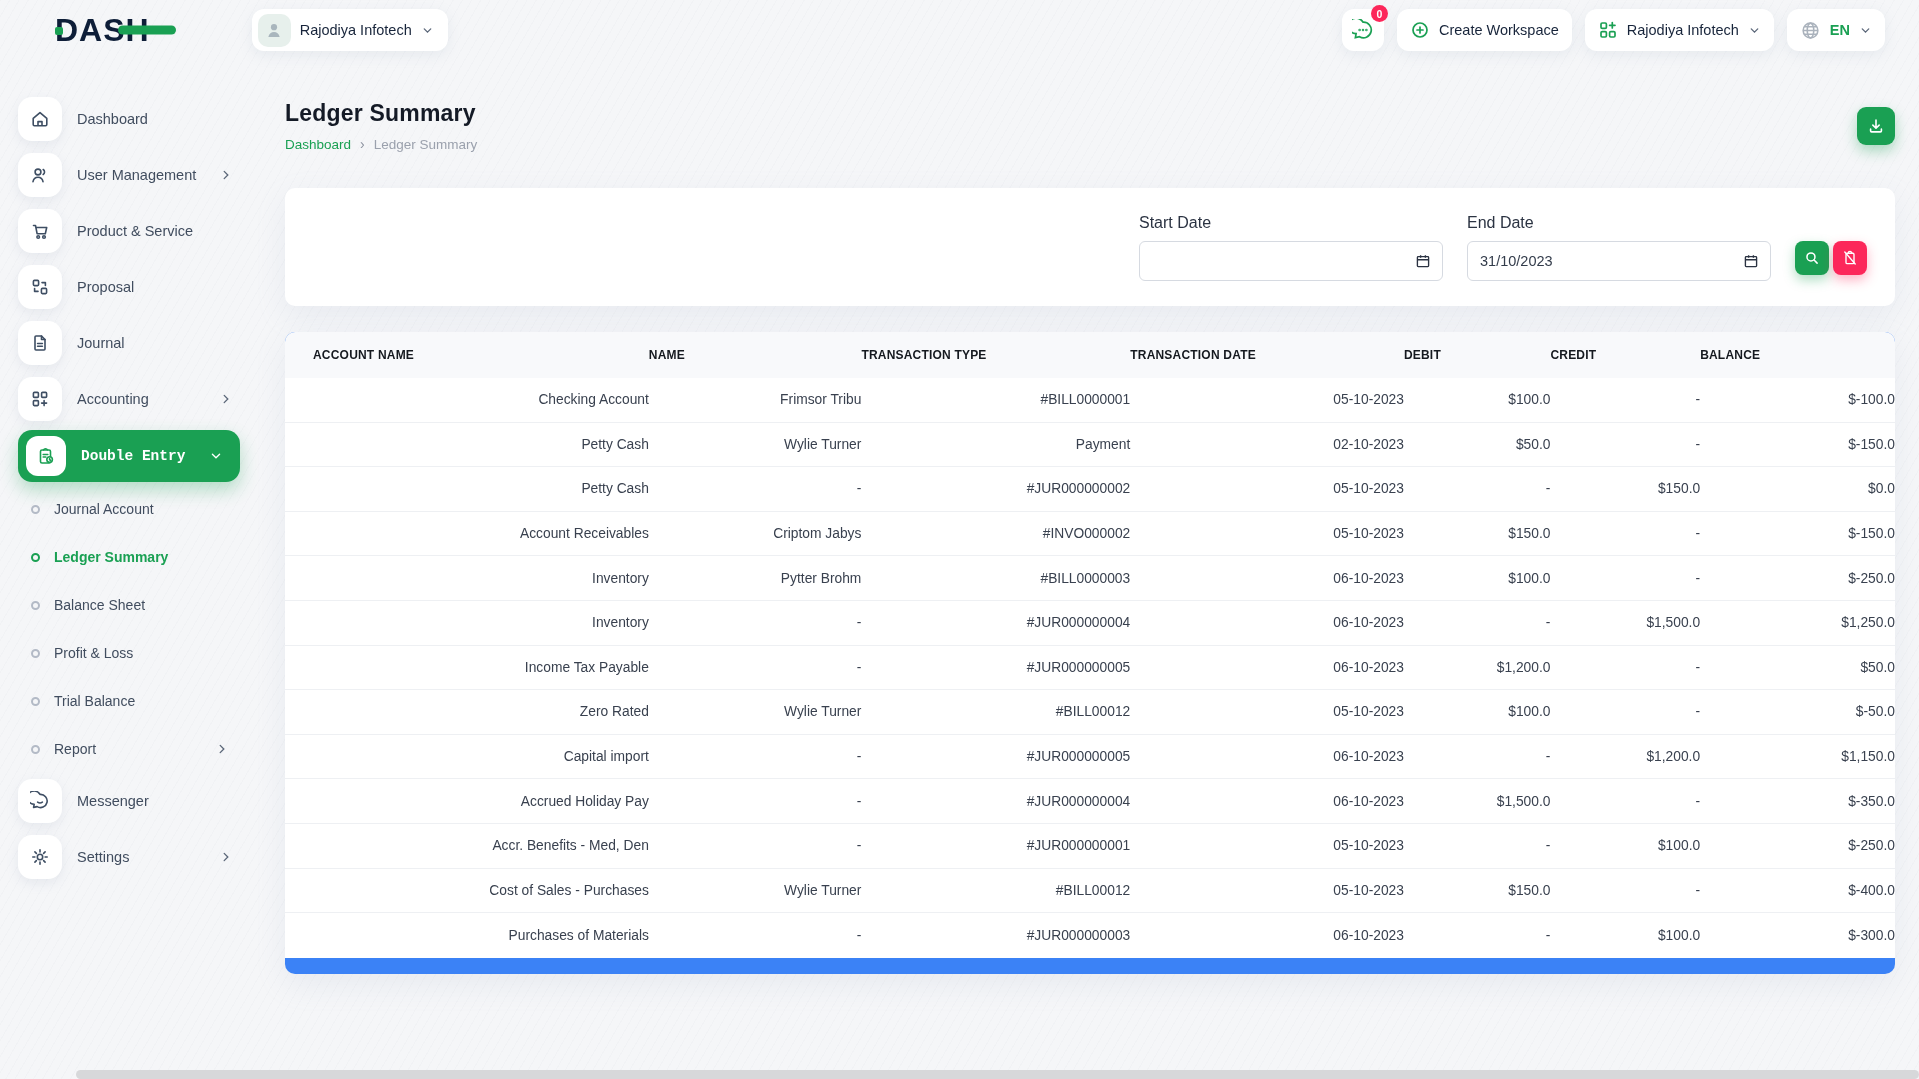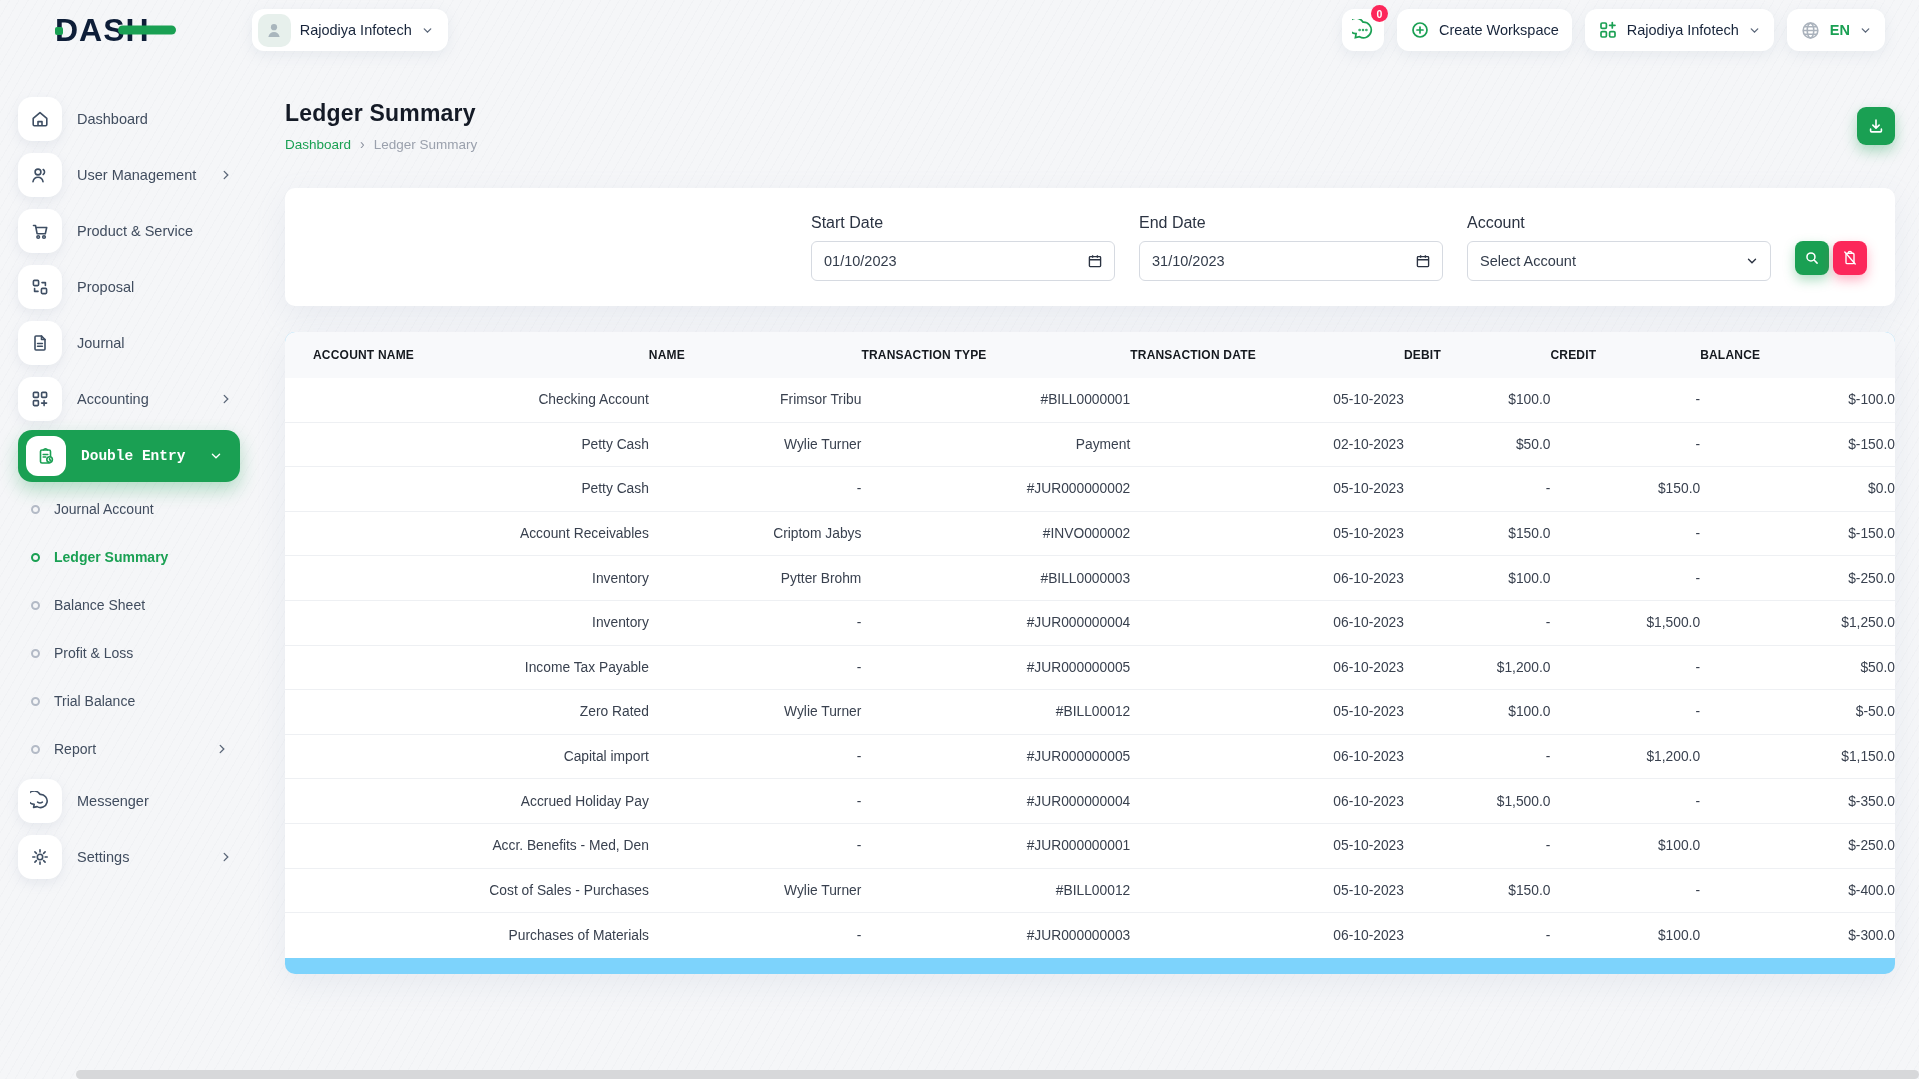--- a/index.html
+++ b/index.html
@@ -69,21 +69,21 @@
   .field > label{display:block; font-size:16px; font-weight:500; color:#2b3342; margin-bottom:9px;}
   .control{position:relative; height:40px; border:1px solid #d6dae1; border-radius:6px; background:#fff;
            display:flex; align-items:center; padding:0 36px 0 12px; font-size:14.5px; color:#333c4b;}
   input.control-input{width:100%; height:100%; border:none; outline:none; font:inherit; color:inherit; background:transparent;}
   .right-ico{position:absolute; right:11px; top:50%; transform:translateY(-50%); pointer-events:none;}
   .fbtns{display:flex; gap:4px; position:relative; top:11px;}
   .sq-btn{width:34px;height:34px;border:none;border-radius:8px;display:flex;align-items:center;justify-content:center;cursor:pointer;}
   .sq-btn.green{background:var(--green); box-shadow:0 5px 12px rgba(26,160,83,0.35);}
   .sq-btn.pink{background:var(--danger); box-shadow:0 5px 12px rgba(252,39,90,0.35);}
 
-  .table-card{margin-top:26px; background:#7dd3fc; border-radius:10px; box-shadow:var(--card-shadow); overflow:hidden; padding-bottom:16px;}
+  .table-card{margin-top:26px; background:#3b82f6; border-radius:10px; box-shadow:var(--card-shadow); overflow:hidden; padding-bottom:16px;}
   .tgrid{display:grid; grid-template-columns:22.6% 13.2% 16.7% 17% 9.1% 9.3% 12.1%; align-items:center;}
   .thead{height:46px; background:#f8f9fb; font-size:12px; font-weight:700; color:#15191f; letter-spacing:0.2px;}
   .thead > div:first-child, .trow > div:first-child{padding-left:28px;}
   .trow{height:44.6px; font-size:13.8px; color:#39414f; border-bottom:1px solid #eef0f3; background:#fff;text-align:right;}
   .tbody .trow:last-of-type{border-bottom:none;}
 
   .hbar{position:fixed; left:76px; right:0; bottom:0; height:9px; background:#d7d8da; border-radius:5px;}
 </style>
 </head>
 <body>
@@ -313,43 +313,33 @@
           <path d="M10 3.5v8.5M6.5 9l3.5 3.5L13.5 9"></path>
           <path d="M4 13.5v2a1 1 0 0 0 1 1h10a1 1 0 0 0 1-1v-2"></path>
         </svg>
     </button>
   </div>
 
   <section class="filter-card">
     <div class="field">
       <label>Start Date</label>
       <div class="control">
-        <input class="control-input" type="text" value="01/10/2023" style="">
         <svg class="right-ico" width="16" height="16" viewBox="0 0 20 20" fill="none" stroke="#2b3342" stroke-width="1.7" stroke-linejoin="round">
             <rect x="3" y="4.5" width="14" height="12.5" rx="1"></rect>
             <path d="M3 8.5h14M7 2.8v3.2M13 2.8v3.2"></path>
           </svg>
       </div>
     </div>
     <div class="field">
       <label>End Date</label>
       <div class="control">
         <input class="control-input" type="text" value="31/10/2023" style="">
         <svg class="right-ico" width="16" height="16" viewBox="0 0 20 20" fill="none" stroke="#2b3342" stroke-width="1.7" stroke-linejoin="round">
             <rect x="3" y="4.5" width="14" height="12.5" rx="1"></rect>
             <path d="M3 8.5h14M7 2.8v3.2M13 2.8v3.2"></path>
-          </svg>
-      </div>
-    </div>
-    <div class="field">
-      <label>Account</label>
-      <div class="control">
-        <span>Select Account</span>
-        <svg class="right-ico" width="14" height="14" viewBox="0 0 20 20" fill="none" stroke="#2b3342" stroke-width="2" stroke-linecap="round">
-            <path d="M5 7.5l5 5 5-5"></path>
           </svg>
       </div>
     </div>
     <div class="fbtns">
       <button class="sq-btn green">
         <svg width="16" height="16" viewBox="0 0 20 20" fill="none" stroke="#fff" stroke-width="1.9" stroke-linecap="round">
             <circle cx="8.7" cy="8.7" r="5"></circle>
             <path d="M12.6 12.6l3.8 3.8"></path>
           </svg>
       </button>

